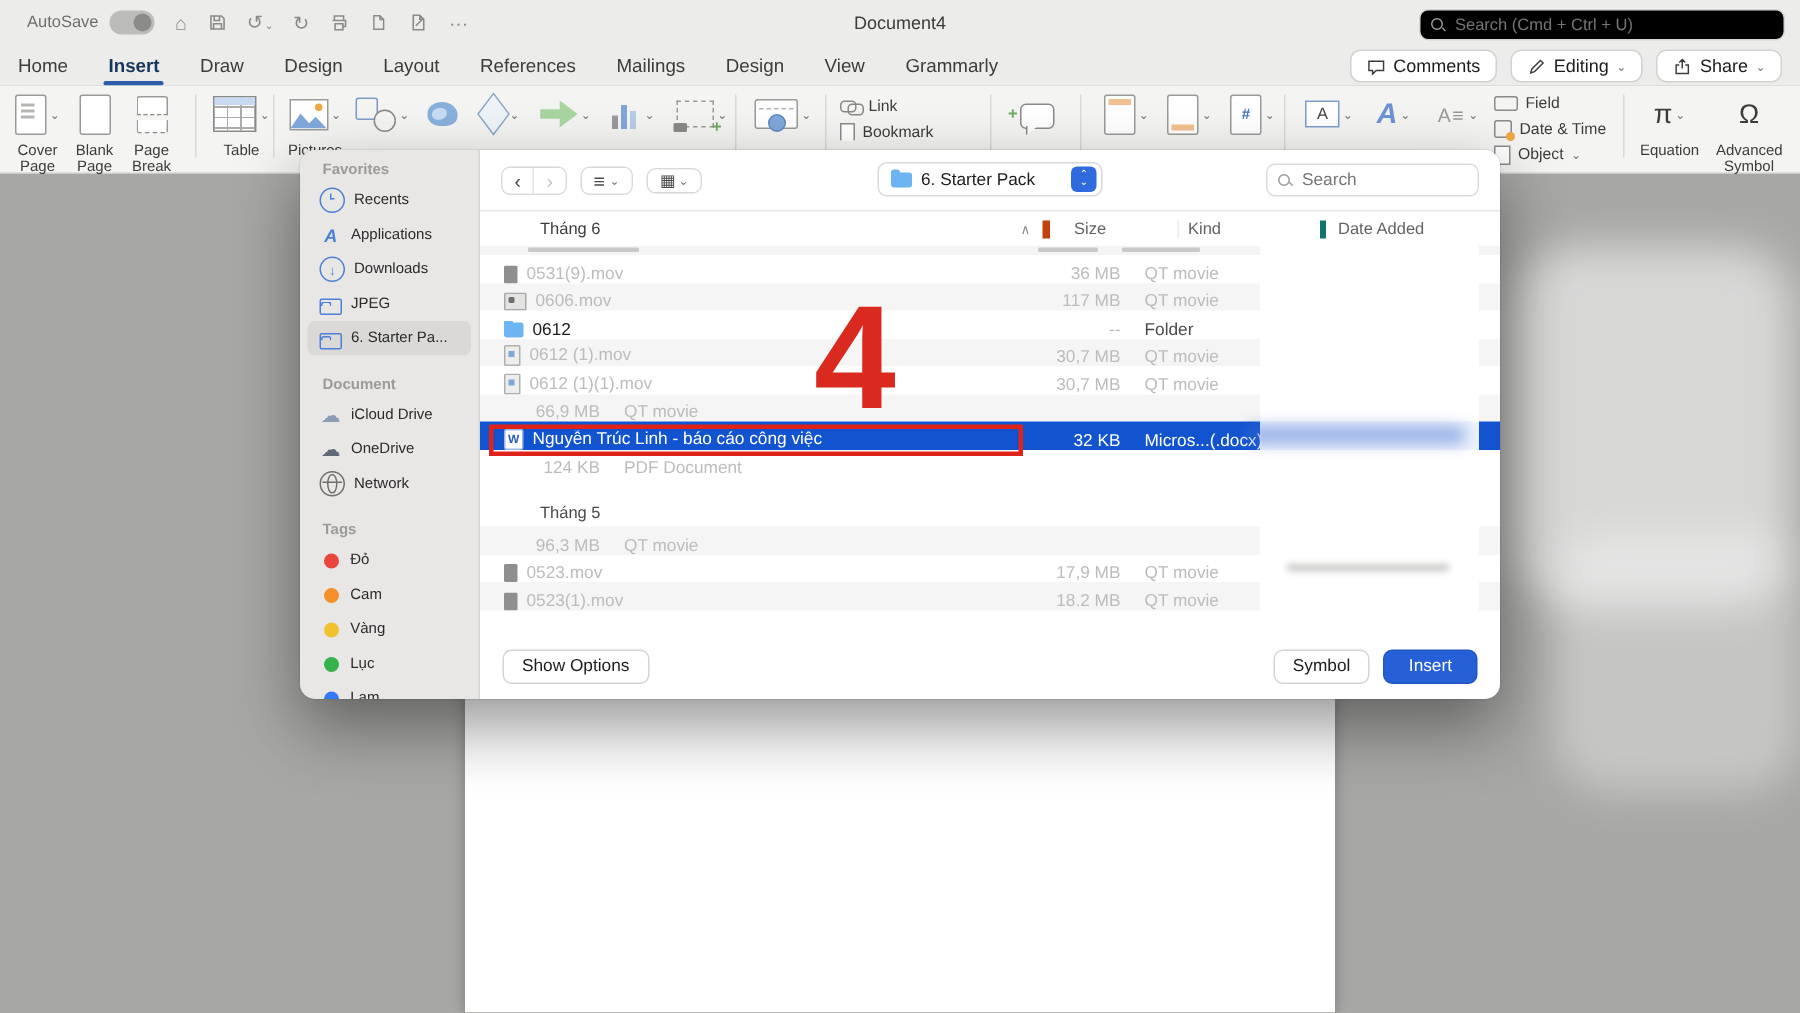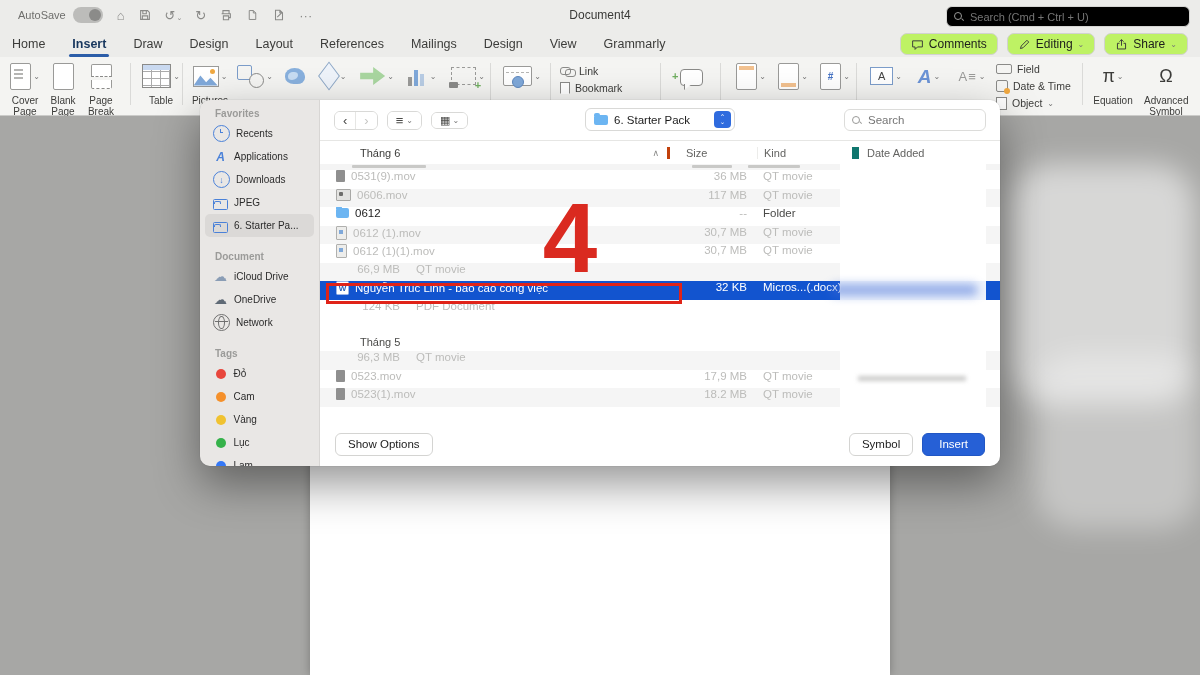--- a/index.html
+++ b/index.html
@@ -26,21 +26,21 @@
   .mag{width:9px;height:9px;position:relative;flex:none}
   .mag::before{content:"";position:absolute;left:0;top:0;width:6px;height:6px;border:1.4px solid #9a9a98;border-radius:50%}
   .mag::after{content:"";position:absolute;left:6.5px;top:6.5px;width:3px;height:1.4px;background:#9a9a98;transform:rotate(45deg)}
 
   .tabbar{position:absolute;top:30px;left:0;height:27px;display:flex;align-items:center;gap:27px;
           padding-left:12px;font-size:12.5px;color:#3c3c3a}
   .tab{position:relative;cursor:default}
   .tab.active{color:#17365d;font-weight:700}
   .tab.active::after{content:"";position:absolute;left:-3px;right:-3px;bottom:-6px;height:3px;border-radius:2px;background:#2b5da8}
   .actions{position:absolute;right:12px;top:33px;display:flex;gap:9px}
-  .act-btn{height:20px;border:1px solid #d2d2d0;border-radius:7px;background:#bef264;padding:0 10px;
+  .act-btn{height:20px;border:1px solid #d2d2d0;border-radius:7px;background:#ffffff;padding:0 10px;
            display:flex;align-items:center;gap:5px;font-size:12px;color:#1c1c1c}
   .act-btn svg{display:block}
 
   
   .ribbon{position:absolute;top:57px;left:0;right:0;height:58px;background:#f4f4f2;border-bottom:1px solid #cbcbc9}
   .rgroup{position:absolute;top:4px;display:flex;align-items:flex-start}
   .ritem{display:flex;flex-direction:column;align-items:center;width:38px}
   .ricon{height:30px;display:flex;align-items:center;justify-content:center}
   .rlabel{font-size:10px;color:#3c3c3a;text-align:center;line-height:1.08;margin-top:5px;width:44px}
   .rsep{position:absolute;top:6px;height:42px;width:1px;background:#dadad8}
@@ -156,28 +156,28 @@
            align-items:center;justify-content:center;font-size:6.5px;line-height:4.5px;flex:none}
   .dlg-search{margin-left:auto;width:126px;height:20px;border:1px solid #dcdcda;border-radius:6px;display:flex;
               align-items:center;padding:0 7px;gap:5px}
   .dlg-search input{border:none;outline:none;background:transparent;width:100%;font-size:11.5px;color:#b5b5b3;
                     font-family:"Liberation Sans","DejaVu Sans",sans-serif}
 
   .list-head{height:24px;display:flex;align-items:center;border-top:1px solid #e6e6e4;border-bottom:1px solid #e6e6e4;
              font-size:11px;color:#636361}
   .lh-name{flex:1;display:flex;align-items:center;padding-left:40px;color:#3c3c3a}
   .lh-caret{margin-left:auto;margin-right:8px;font-size:9px;color:#8a8a88}
-  .lh-size{width:90px;padding-left:16px;border-left:3px solid #c2410c;box-sizing:border-box}
+  .lh-size{width:90px;padding-left:16px;border-left:5px solid #c2410c;box-sizing:border-box}
   .lh-kind{width:95px;padding-left:6px;border-left:1px solid #ececea;box-sizing:border-box}
-  .lh-date{width:148px;padding-left:8px;border-left:7px solid #0f766e;box-sizing:border-box}
+  .lh-date{width:120px;padding-left:8px;border-left:4px solid #0f766e;box-sizing:border-box}
 
   .list-body{position:absolute;top:64px;bottom:44px;left:0;right:0;overflow:hidden;font-size:11.5px}
   .partial-row{height:6px;background:#f4f4f4;position:relative;overflow:hidden}
   .partial-row i{position:absolute;top:1px;height:3px;background:#c9c9c7;border-radius:1px}
-  .row{height:18.5px;display:flex;align-items:flex-start}
+  .row{height:18.5px;display:flex;align-items:flex-end}
   .row.stripe{background:#f5f5f5}
   .cell{box-sizing:border-box}
   .c-name{flex:1;display:flex;align-items:center;gap:6px;padding-left:16px;min-width:0;white-space:nowrap;overflow:hidden}
   .c-size{width:90px;text-align:right;padding-right:10px;color:#bcbcba}
   .c-kind{width:95px;padding-left:6px;color:#bcbcba;white-space:nowrap;overflow:hidden}
   .c-date{width:148px}
   .fname{color:#bcbcba;overflow:hidden;text-overflow:ellipsis}
   .row.normal .fname{color:#1c1c1c}
   .row.normal .c-kind{color:#4a4a48}
   .row.selected{background:#1254cf}

